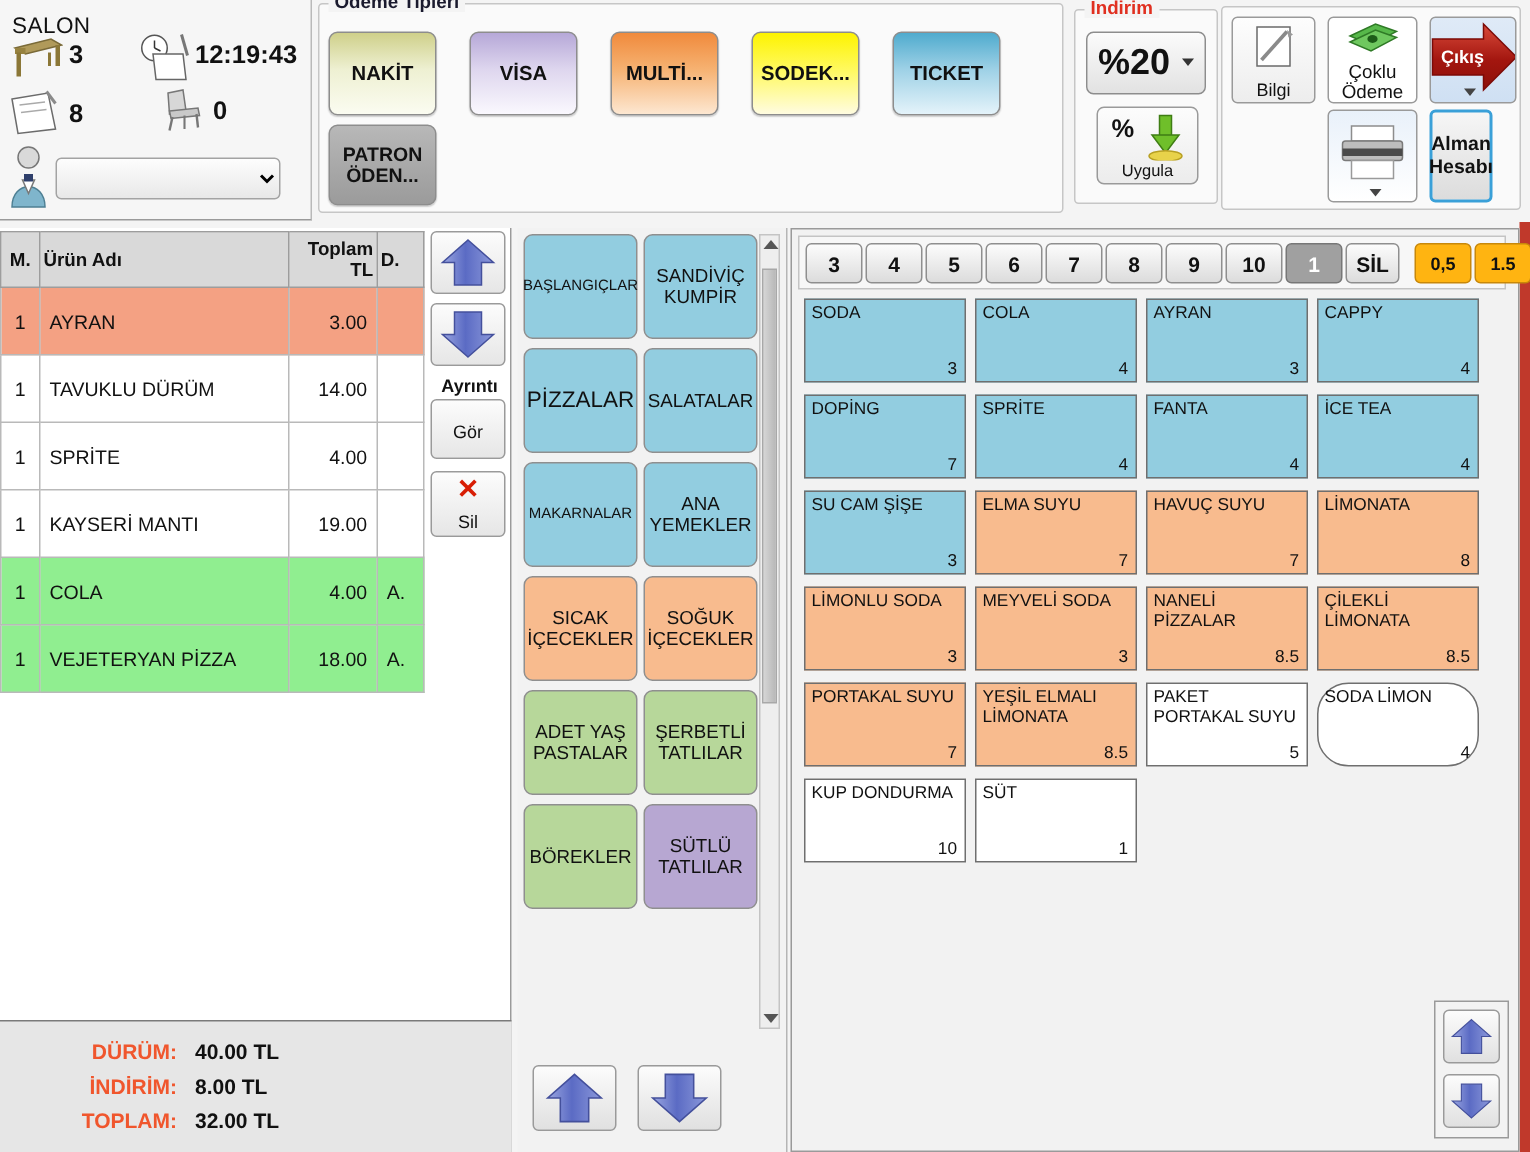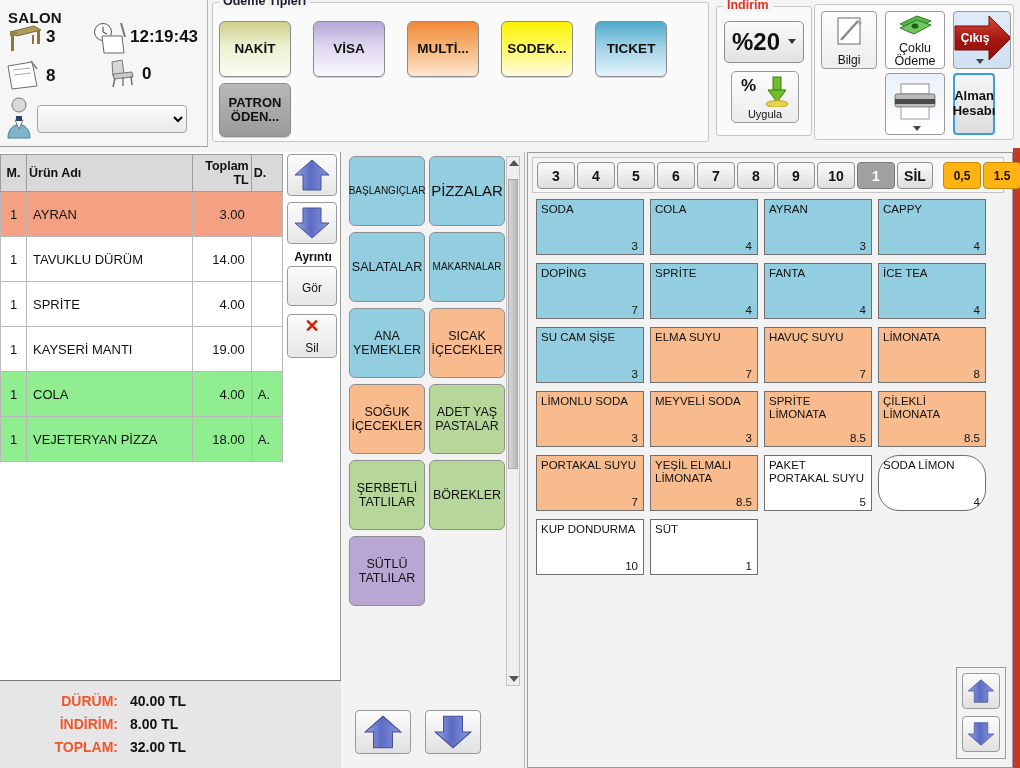--- a/index.html
+++ b/index.html
@@ -10,21 +10,21 @@
     overflow: hidden;
   }
   #app { position: relative; width: 1020px; height: 768px; background: #f4f4f4; }
 
   
   #topbar { position: absolute; left:0; top:0; width: 1020px; height: 148px; background:#f4f4f4; }
 
   
   #salon { position:absolute; left:0; top:0; width:208px; height:147px; background:#f6f6f6;
            border-right:1px solid #b9b9b9; border-bottom:1px solid #9a9a9a; }
-  #salon .title { position:absolute; left:8px; top:9px; font-size:15px; font-weight:bold; color:#111; letter-spacing:.3px;}
+  #salon .title { position:absolute; left:8px; top:9px; font-size:15px; font-weight:normal; color:#111; letter-spacing:.3px;}
   .info-num { position:absolute; font-size:17px; font-weight:bold; color:#111; }
   .ico { position:absolute; }
   #salon select.combo {
     position:absolute; left:37px; top:105px; width:150px; height:28px;
     font-family:"Liberation Sans", sans-serif; font-size:12px;
     border:1px solid #a3a3a3; border-radius:4px;
     background:linear-gradient(180deg,#fdfdfd 0%,#e8e8e8 100%);
   }
 
   
@@ -425,20 +425,21 @@
       <div class="row" style="top:58px;">
         <span class="lab">TOPLAM:</span>
         <span class="val">32.00 TL</span>
       </div>
     </div>
   </div>
 
   <div id="cats">
     <div id="catgrid">
         <div class="cat c-blue small">BAŞLANGIÇLAR</div>
+        <div class="cat c-blue">SANDİVİÇ KUMPİR</div>
         <div class="cat c-blue big">PİZZALAR</div>
         <div class="cat c-blue">SALATALAR</div>
         <div class="cat c-blue small">MAKARNALAR</div>
         <div class="cat c-blue">ANA YEMEKLER</div>
         <div class="cat c-orange">SICAK İÇECEKLER</div>
         <div class="cat c-orange">SOĞUK İÇECEKLER</div>
         <div class="cat c-green">ADET YAŞ PASTALAR</div>
         <div class="cat c-green">ŞERBETLİ TATLILAR</div>
         <div class="cat c-green">BÖREKLER</div>
         <div class="cat c-purple">SÜTLÜ TATLILAR</div>
@@ -528,21 +529,21 @@
         </div>
         <div class="tile t-orange" style="left: 0px; top: 192px;">
           <span class="nm">LİMONLU SODA</span>
           <span class="pr">3</span>
         </div>
         <div class="tile t-orange" style="left: 114px; top: 192px; padding-left: 44px;">
           <span class="nm">MEYVELİ SODA</span>
           <span class="pr">3</span>
         </div>
         <div class="tile t-orange" style="left: 228px; top: 192px;">
-          <span class="nm">SPRİTE LİMONATA</span>
+          <span class="nm">NANELİ PİZZALAR</span>
           <span class="pr">8.5</span>
         </div>
         <div class="tile t-orange" style="left: 342px; top: 192px;">
           <span class="nm">ÇİLEKLİ LİMONATA</span>
           <span class="pr">8.5</span>
         </div>
         <div class="tile t-orange" style="left: 0px; top: 256px;">
           <span class="nm">PORTAKAL SUYU</span>
           <span class="pr">7</span>
         </div>

